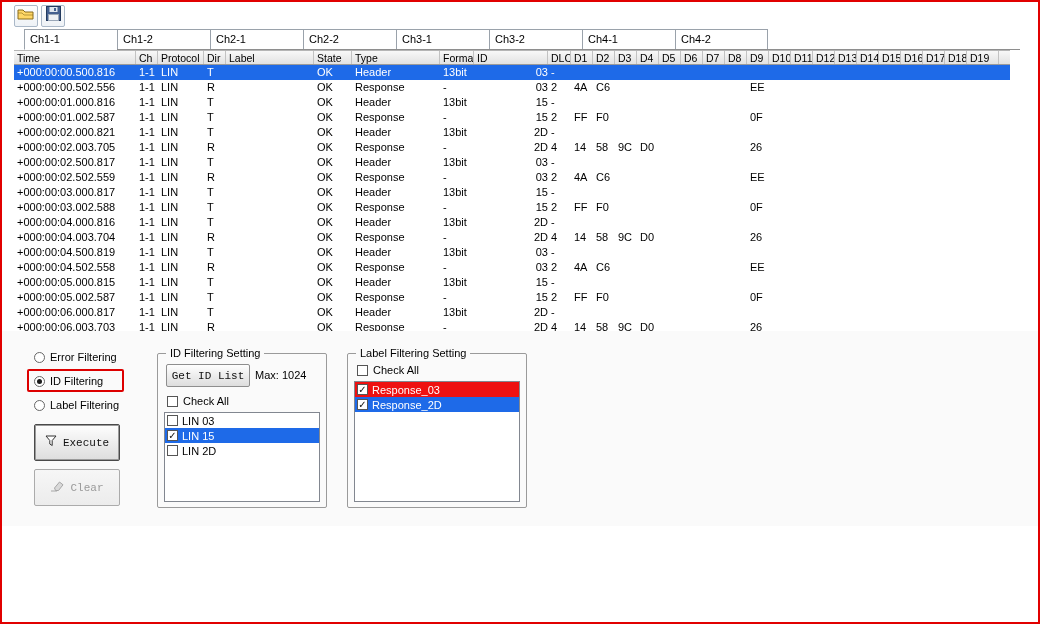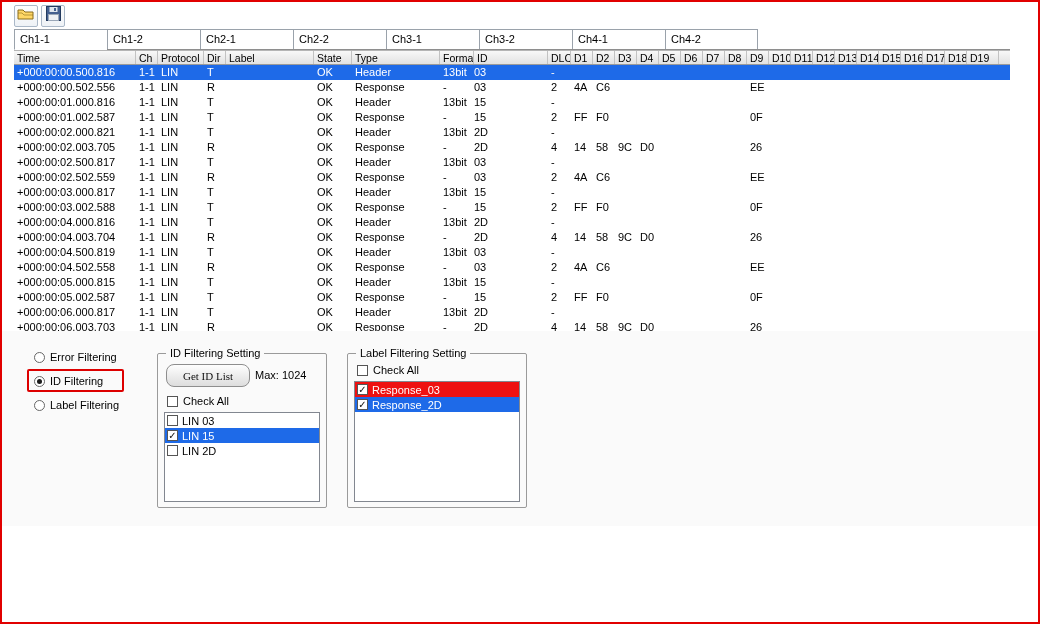--- a/index.html
+++ b/index.html
@@ -25,53 +25,53 @@
   .tab1 { width:95px; text-align:center; height:21px; line-height:21px; font-size:11px;
     border:1px solid #9aa0a6; border-bottom:none; border-radius:3px 3px 0 0; background:#f1f1f1; margin-right:1px; }
   .tab1.active { background:#fff; height:24px; line-height:24px; margin-bottom:-1px; border-bottom:1px solid #fff; z-index:2; position:relative; }
 
   
   .toolbar { height:27px; display:flex; align-items:center; gap:3px; padding-left:12px; background:#fff; }
   .tbtn { width:24px; height:22px; display:flex; align-items:center; justify-content:center;
     border:1px solid #aab8c8; border-radius:2px; background:linear-gradient(#fdfdfd,#eef2f6); }
 
   
-  .chtabs { margin-left:12px; width:996px; display:flex; align-items:flex-end; height:21px; border-bottom:1px solid #8e8e8e; background:#fff; }
+  .chtabs { margin-left:22px; width:996px; display:flex; align-items:flex-end; height:21px; border-bottom:1px solid #8e8e8e; background:#fff; }
   .chtab { width:93px; height:20px; line-height:19px; padding-left:5px; font-size:11px;
     border-left:1px solid #9aa2ab; border-top:1px solid #9aa2ab; background:#fff; }
   .chtab:last-child { border-right:1px solid #9aa2ab; }
   .chtab.active { height:21px; margin-bottom:-1px; background:#fff; border-bottom:1px solid #fff; z-index:2; position:relative; }
 
   
   .ghead { display:flex; margin-left:12px; width:996px; height:15px;
     background:linear-gradient(#f8f8f8,#e2e2e2); border-top:1px solid #b5b5b5; border-bottom:1px solid #9a9a9a; }
   .hcell { border-right:1px solid #c2c2c2; padding:1px 0 0 3px; font-size:10.5px; line-height:12px;
     overflow:hidden; white-space:nowrap; }
   .fillh { flex:1; border-right:none; }
   .gbody { margin-left:12px; width:996px; height:266px; overflow:hidden; background:#fff; }
   .trow { display:flex; height:15px; line-height:15px; font-size:11px; white-space:nowrap; }
   .tcell { padding-left:3px; overflow:hidden; }
-  .tcell.c { text-align:left; padding-left:0; }
+  .tcell.c { text-align:right; padding-left:0; }
   .trow.sel { background:var(--sel-blue,#1e6ae8); color:#fff; }
 
   
   .ftabs { display:flex; align-items:flex-end; height:22px; margin-top:10px; padding-left:10px;
     border-bottom:1px solid #8e8e8e; background:#fafafa; }
   .ftab { width:106px; text-align:center; height:20px; line-height:20px; font-size:11px;
     border:1px solid #8e8e8e; border-bottom:none; border-radius:2px 2px 0 0; background:#efefef; }
   .ftab.active { background:#fafafa; height:21px; margin-bottom:-1px; border-bottom:1px solid #fafafa; z-index:2; position:relative; }
   .fcontent { position:relative; height:195px; background:#fafafa; }
 
   .radio { position:absolute; display:flex; align-items:center; gap:5px; font-size:11px; }
   .dot { width:11px; height:11px; border:1px solid #666; border-radius:50%; background:#fff; display:inline-block; }
   .radio.checked .dot { position:relative; }
   .radio.checked .dot::after { content:''; position:absolute; left:2px; top:2px; width:5px; height:5px; border-radius:50%; background:#1a1a1a; }
   .annbox { position:absolute; border:2px solid var(--ann-red,#dd0000); border-radius:2px; }
 
-  .push { font-family:Liberation Serif, serif; font-size:11px; color:#111; border:1px solid #8e8e8e; border-radius:8px;
+  .push { font-family:Liberation Mono, monospace; font-size:11px; color:#111; border:1px solid #8e8e8e; border-radius:2px;
     background:linear-gradient(#fefefe,#eaeaea 60%,#dddddd); display:flex; align-items:center; justify-content:center; gap:6px; }
   .bigbtn { position:absolute; width:86px; height:37px; }
   .exec { border:1px solid #4a4a4a; box-shadow:0 0 0 1px #9a9a9a inset; }
   .disabled { color:#9a9a9a; background:linear-gradient(#f6f6f6,#ececec); border-color:#ababab; }
 
   .group { position:absolute; border:1px solid #9a9a9a; border-radius:2px; background:#fafafa; }
   .legend { position:absolute; top:-7px; left:8px; padding:0 4px; background:#fafafa; font-size:11px; }
   .chk { position:absolute; display:flex; align-items:center; gap:5px; font-size:11px; }
   .cbx { width:11px; height:11px; min-width:11px; border:1px solid #555; background:#fff; font-size:10px;
     line-height:10px; text-align:center; color:#111; display:inline-block; }
@@ -725,21 +725,38 @@
     <label class="radio checked" style="left:32px; top:44px;">
       <span class="dot"></span>
       <span>ID Filtering</span>
     </label>
 
     <label class="radio" style="left:32px; top:68px;">
       <span class="dot"></span>
       <span>Label Filtering</span>
     </label>
 
-
+    <button class="push bigbtn exec" style="left:32px; top:93px;">
+      <span>
+        <svg width="12" height="12" viewBox="0 0 12 12">
+            <path d="M1 1 H11 L7.2 5.5 V10.5 L4.8 9 V5.5 Z" fill="#fff" stroke="#333"></path>
+          </svg>
+      </span>
+      <span>Execute</span>
+    </button>
+
+    <button class="push bigbtn disabled" style="left:32px; top:138px;">
+      <span>
+        <svg width="14" height="12" viewBox="0 0 14 12">
+            <path d="M4.5 8 L9.5 2 L13 4.8 L8.5 10.5 L5.5 10.5 Z" fill="#d9d9d9" stroke="#a6a6a6"></path>
+            <line x1="1" y1="11" x2="7" y2="11" stroke="#a6a6a6"></line>
+          </svg>
+      </span>
+      <span>Clear</span>
+    </button>
 
     <div class="group" style="left:155px; top:22px; width:170px; height:155px;">
       <span class="legend">ID Filtering Setting</span>
       <button class="push" style="position:absolute; left:8px; top:10px; width:84px; height:23px;">Get ID List</button>
       <span style="position:absolute; left:97px; top:15px; font-size:11px;">Max: 1024</span>
       <label class="chk" style="left:9px; top:41px;">
         <span class="cbx"></span>
         <span>Check All</span>
       </label>
       <div class="listbox" style="left:6px; top:58px; width:156px; height:90px;">

